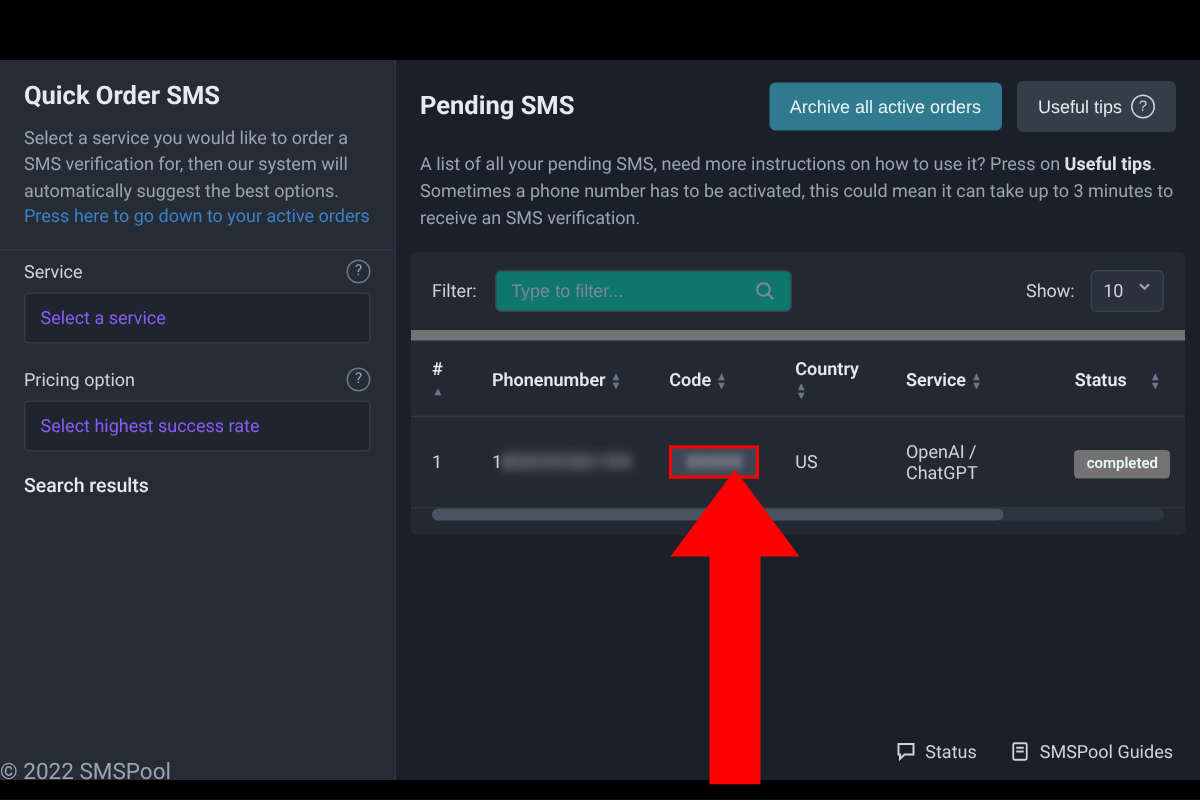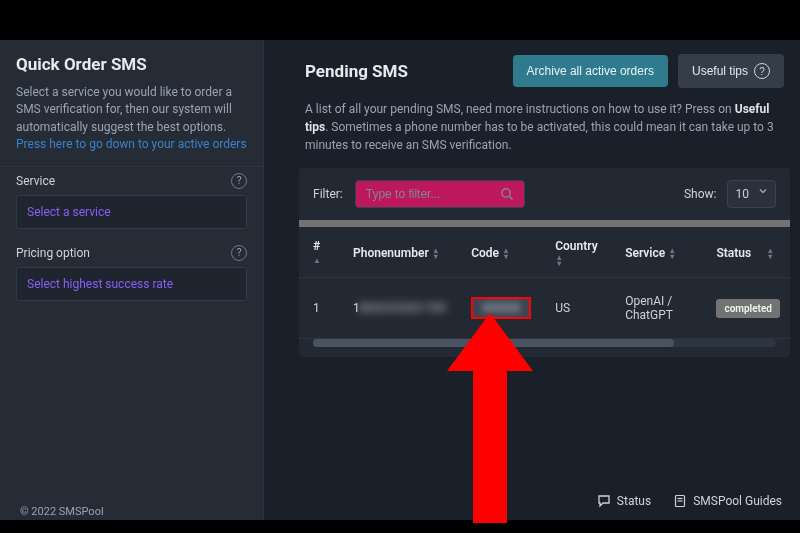--- a/index.html
+++ b/index.html
@@ -11,21 +11,20 @@
     height: 533px;
     overflow: hidden;
     font-size: 12px;
   }
   .app {
     display: flex;
     width: 800px;
     height: 480px;
     margin-top: 40px;
     background: #1a2029;
-    gap: 25px;
   }
   
   .sidebar {
     width: 264px;
     background: #252c36;
     display: flex;
     flex-direction: column;
     border-right: 1px solid #2d3541;
   }
   .side-block { padding: 14px 16px 12px 16px; }
@@ -53,21 +52,21 @@
     width: 16px; height: 16px; border: 1.5px solid #6b7689; border-radius: 50%;
     display: inline-flex; align-items: center; justify-content: center;
     font-size: 10px; color: #9aa3b1;
   }
   .select-box {
     background: #1e252f; border: 1px solid #323a47; border-radius: 3px;
     padding: 9px 10px; color: #8b5cf6; font-size: 12px; cursor: pointer;
   }
   .search-results { padding: 12px 16px; color: #e6e9ee; font-size: 13px; font-weight: 500; }
   .footer {
-    position: absolute; top: 505px; left: 20px; color: #9aa3b1; font-size: 11px;
+    position: absolute; top: 505px; left: 0; color: #9aa3b1; font-size: 15px;
   }
   
   .main { flex: 1; background: #1a2029; display: flex; flex-direction: column; }
   .main-head {
     display: flex; align-items: center; padding: 14px 16px 12px 16px; gap: 10px;
   }
   .main-title { color: #e6e9ee; font-weight: 700; font-size: 17px; flex: 1; }
   .btn {
     border: none; border-radius: 4px; font-size: 12px; font-weight: 500;
     padding: 9px 14px; cursor: pointer; display: inline-flex; align-items: center; gap: 6px; text-align: center;
@@ -76,22 +75,22 @@
   .btn-dark { background: #353d49; color: #e6e9ee; }
   .main-desc { padding: 0 16px 14px 16px; color: #9aa3b1; line-height: 1.5; font-size: 12px; }
   .main-desc b { color: #dfe3e9; }
   .main-panel { background: #222933; margin: 0 10px; border-radius: 4px; padding-bottom: 10px; }
   .filter-bar {
     display: flex; align-items: center; gap: 12px; padding: 12px 14px;
     border-bottom: 7px solid #737373;
   }
   .filter-label { color: #cdd3db; font-size: 12px; }
   .filter-input {
-    background: #be185d; border: 1px solid #39424f; border-radius: 4px;
-    display: flex; align-items: center; padding: 6px 10px; gap: 8px; width: 170px;
+    background: #0f766e; border: 1px solid #39424f; border-radius: 4px;
+    display: flex; align-items: center; padding: 6px 10px; gap: 8px; width: 198px;
   }
   .filter-input input {
     background: transparent; border: none; outline: none; color: #cdd3db;
     font-size: 12px; width: 100%;
   }
   .filter-input input::placeholder { color: #7d8896; }
   .show-wrap { margin-left: auto; display: flex; align-items: center; gap: 10px; }
   .show-select {
     background: #2a313c; border: 1px solid #39424f; border-radius: 4px;
     padding: 6px 8px; display: flex; align-items: flex-start; gap: 10px; font-size: 12px;
@@ -159,20 +158,21 @@
       </div>
       <div class="select-box">Select a service</div>
     </div>
     <div class="form-row" style="margin-top:6px;">
       <div class="form-label">
         <span>Pricing option</span>
         <span class="help-circ">?</span>
       </div>
       <div class="select-box">Select highest success rate</div>
     </div>
+    <div class="search-results">Search results</div>
   </div>
 
   <div class="main">
     <div class="main-head">
       <div class="main-title">Pending SMS</div>
       <button class="btn btn-teal">Archive all active orders</button>
       <button class="btn btn-dark">
         <span>Useful tips</span>
         <span class="help-circ" style="border-color:#cdd3db;color:#cdd3db;">?</span>
       </button>

